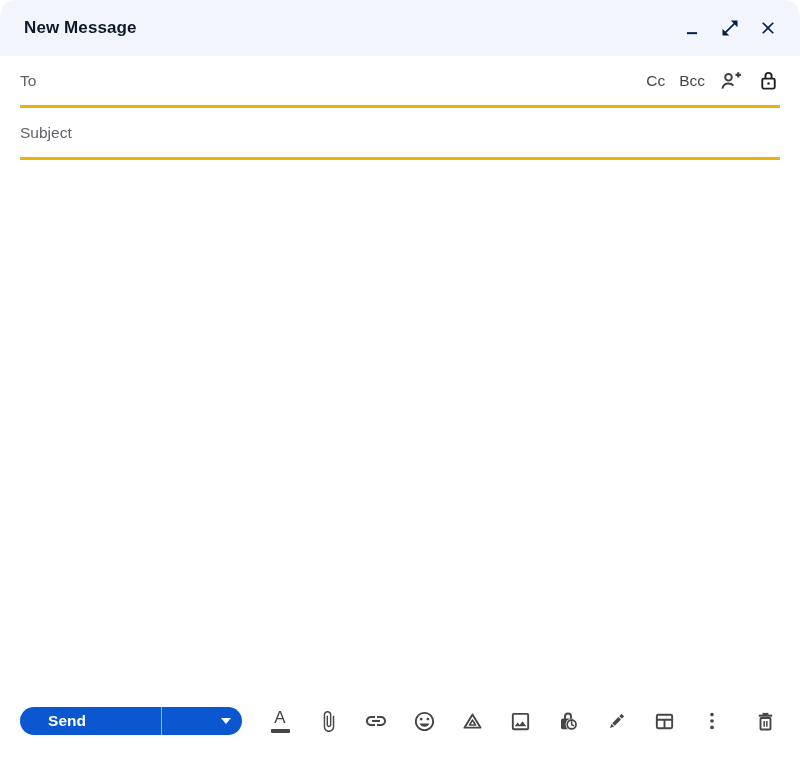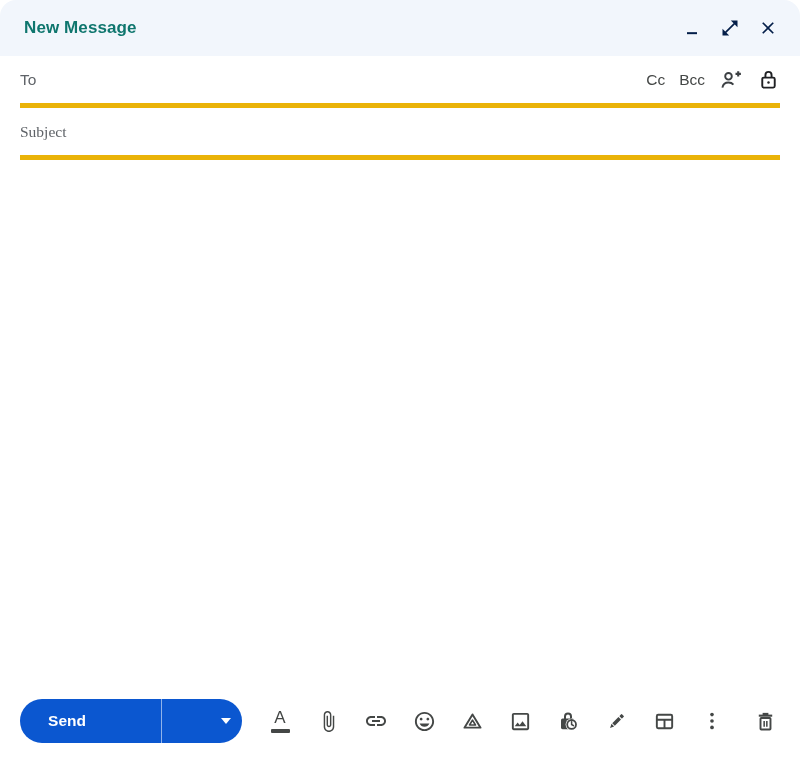--- a/index.html
+++ b/index.html
@@ -18,59 +18,59 @@
   
   .titlebar {
     height: 56px; flex: 0 0 56px;
     background: #f2f6fc;
     border-radius: 16px 16px 0 0;
     display: flex; align-items: center;
     padding: 0 18px 0 24px;
   }
   .titlebar .title {
     font-size: 17px; font-weight: 700; letter-spacing: .1px;
-    color: #0f766e;
+    color: #0f172a;
   }
   .titlebar .controls { margin-left: auto; display: flex; align-items: center; gap: 10px; }
   .ctrl-btn {
     width: 28px; height: 28px; border: none; background: transparent;
     display: flex; align-items: center; justify-content: center;
     color: #041e49; cursor: pointer; padding: 0;
   }
   .ctrl-btn svg { display: block; }
   
   .field-row {
     margin: 0 20px; height: 52px; flex: 0 0 52px;
     display: flex; align-items: center;
-    border-bottom: 5px solid #eab308;
+    border-bottom: 3px solid #eab308;
   }
   .to-label { font-size: 15.5px; color: #5f6368; }
   .to-input, .subject-input {
     flex: 1; border: none; outline: none;
-    font-family: Liberation Serif, serif; font-size: 15.5px; color: #202124;
+    font-family: Liberation Sans, sans-serif; font-size: 15.5px; color: #202124;
     background: transparent; height: 100%;
   }
   .to-input { margin-left: 10px; }
   .subject-input::placeholder { color: #5f6368; opacity: 1; }
   .to-extras { display: flex; gap: 14px; margin-left: auto; }
   .cc-link { font-size: 15.5px; color: #444746; cursor: pointer; background: none; border: none; font-family: inherit; padding: 0; }
   .to-icon-btn { background: none; border: none; padding: 0; cursor: pointer; display: flex; align-items: center; }
   
   .message-body {
     flex: 1 1 auto; outline: none; padding: 10px 20px;
     font-size: 15px; color: #202124; background: #fff;
   }
   
   .toolbar {
     flex: 0 0 auto;
     display: flex; align-items: center;
     padding: 1px 16px 21px 20px;
   }
   .send-group {
-    display: flex; align-items: stretch; height: 44px;
+    display: flex; align-items: stretch; height: 28px;
     background: #0b57d0; border-radius: 22px; overflow: hidden; gap: 47px;
   }
   .send-btn {
     width: 94px; border: none; background: transparent; cursor: pointer;
     color: #fff; font-family: inherit; font-size: 15.5px; font-weight: 700;
     display: flex; align-items: center; justify-content: center;
   }
   .send-split { width: 1px; background: rgba(255,255,255,.55); margin: 0; }
   .send-more-btn {
     width: 33px; border: none; background: transparent; cursor: pointer;

